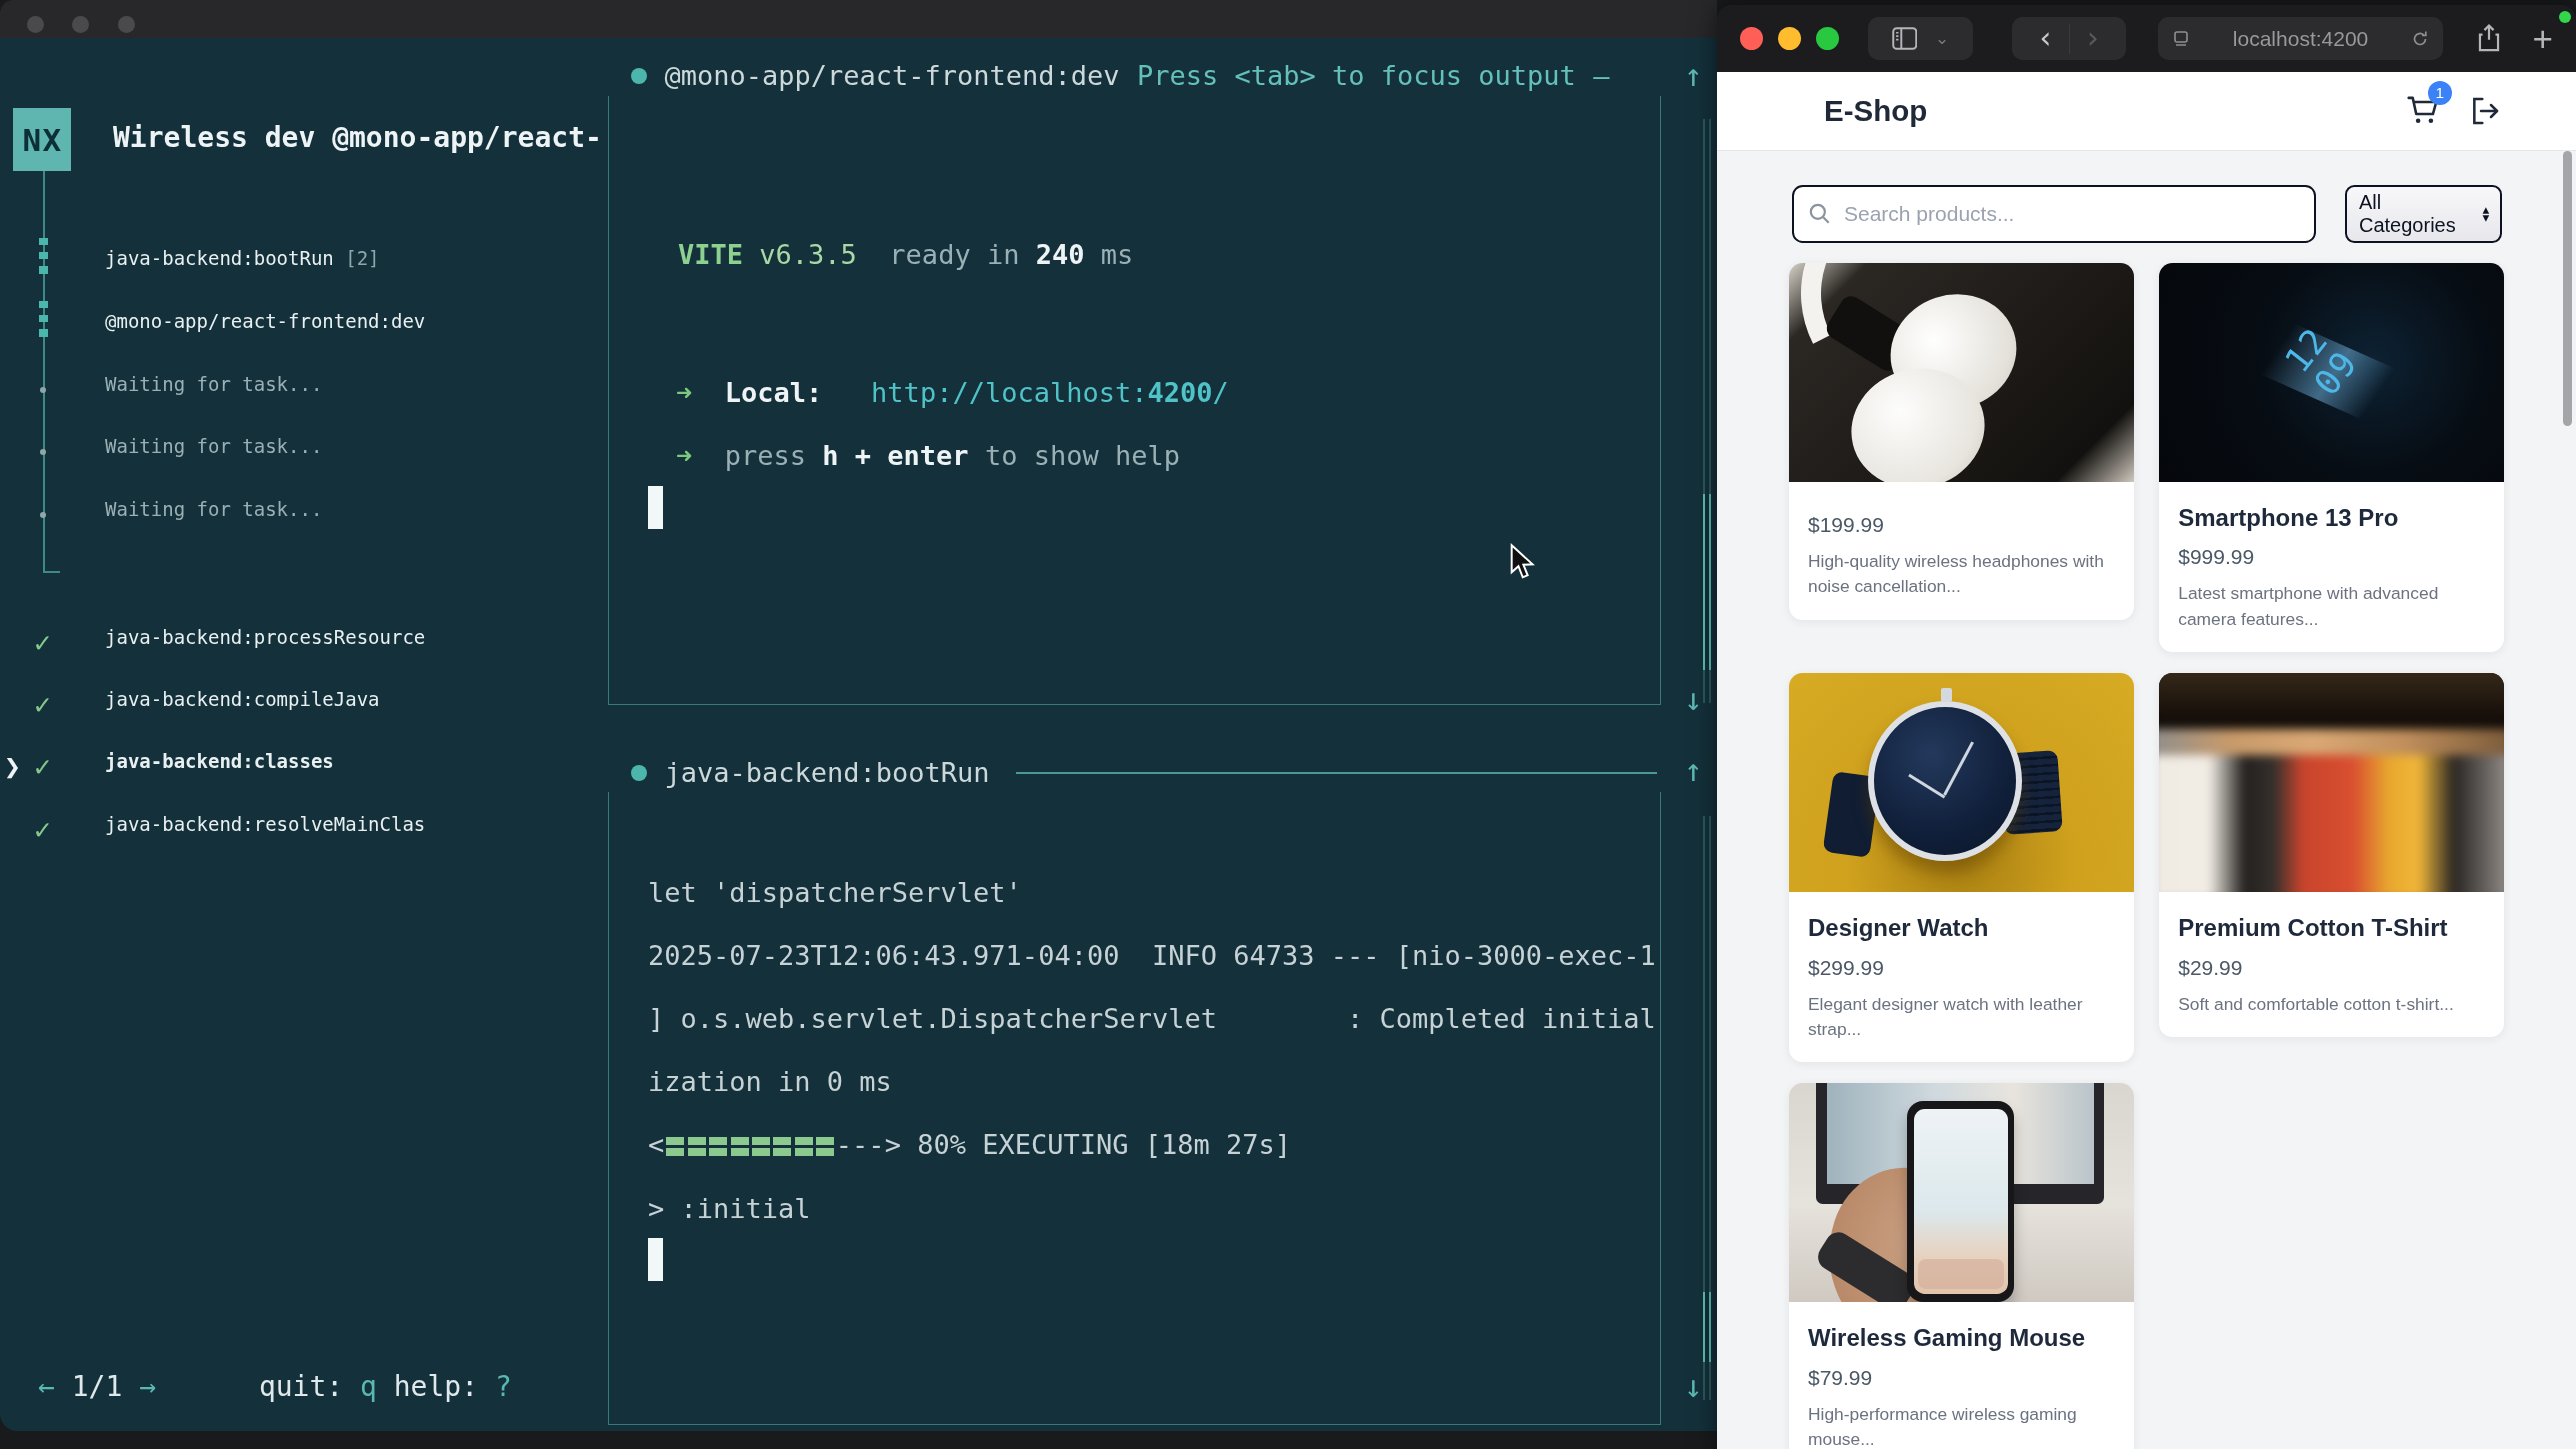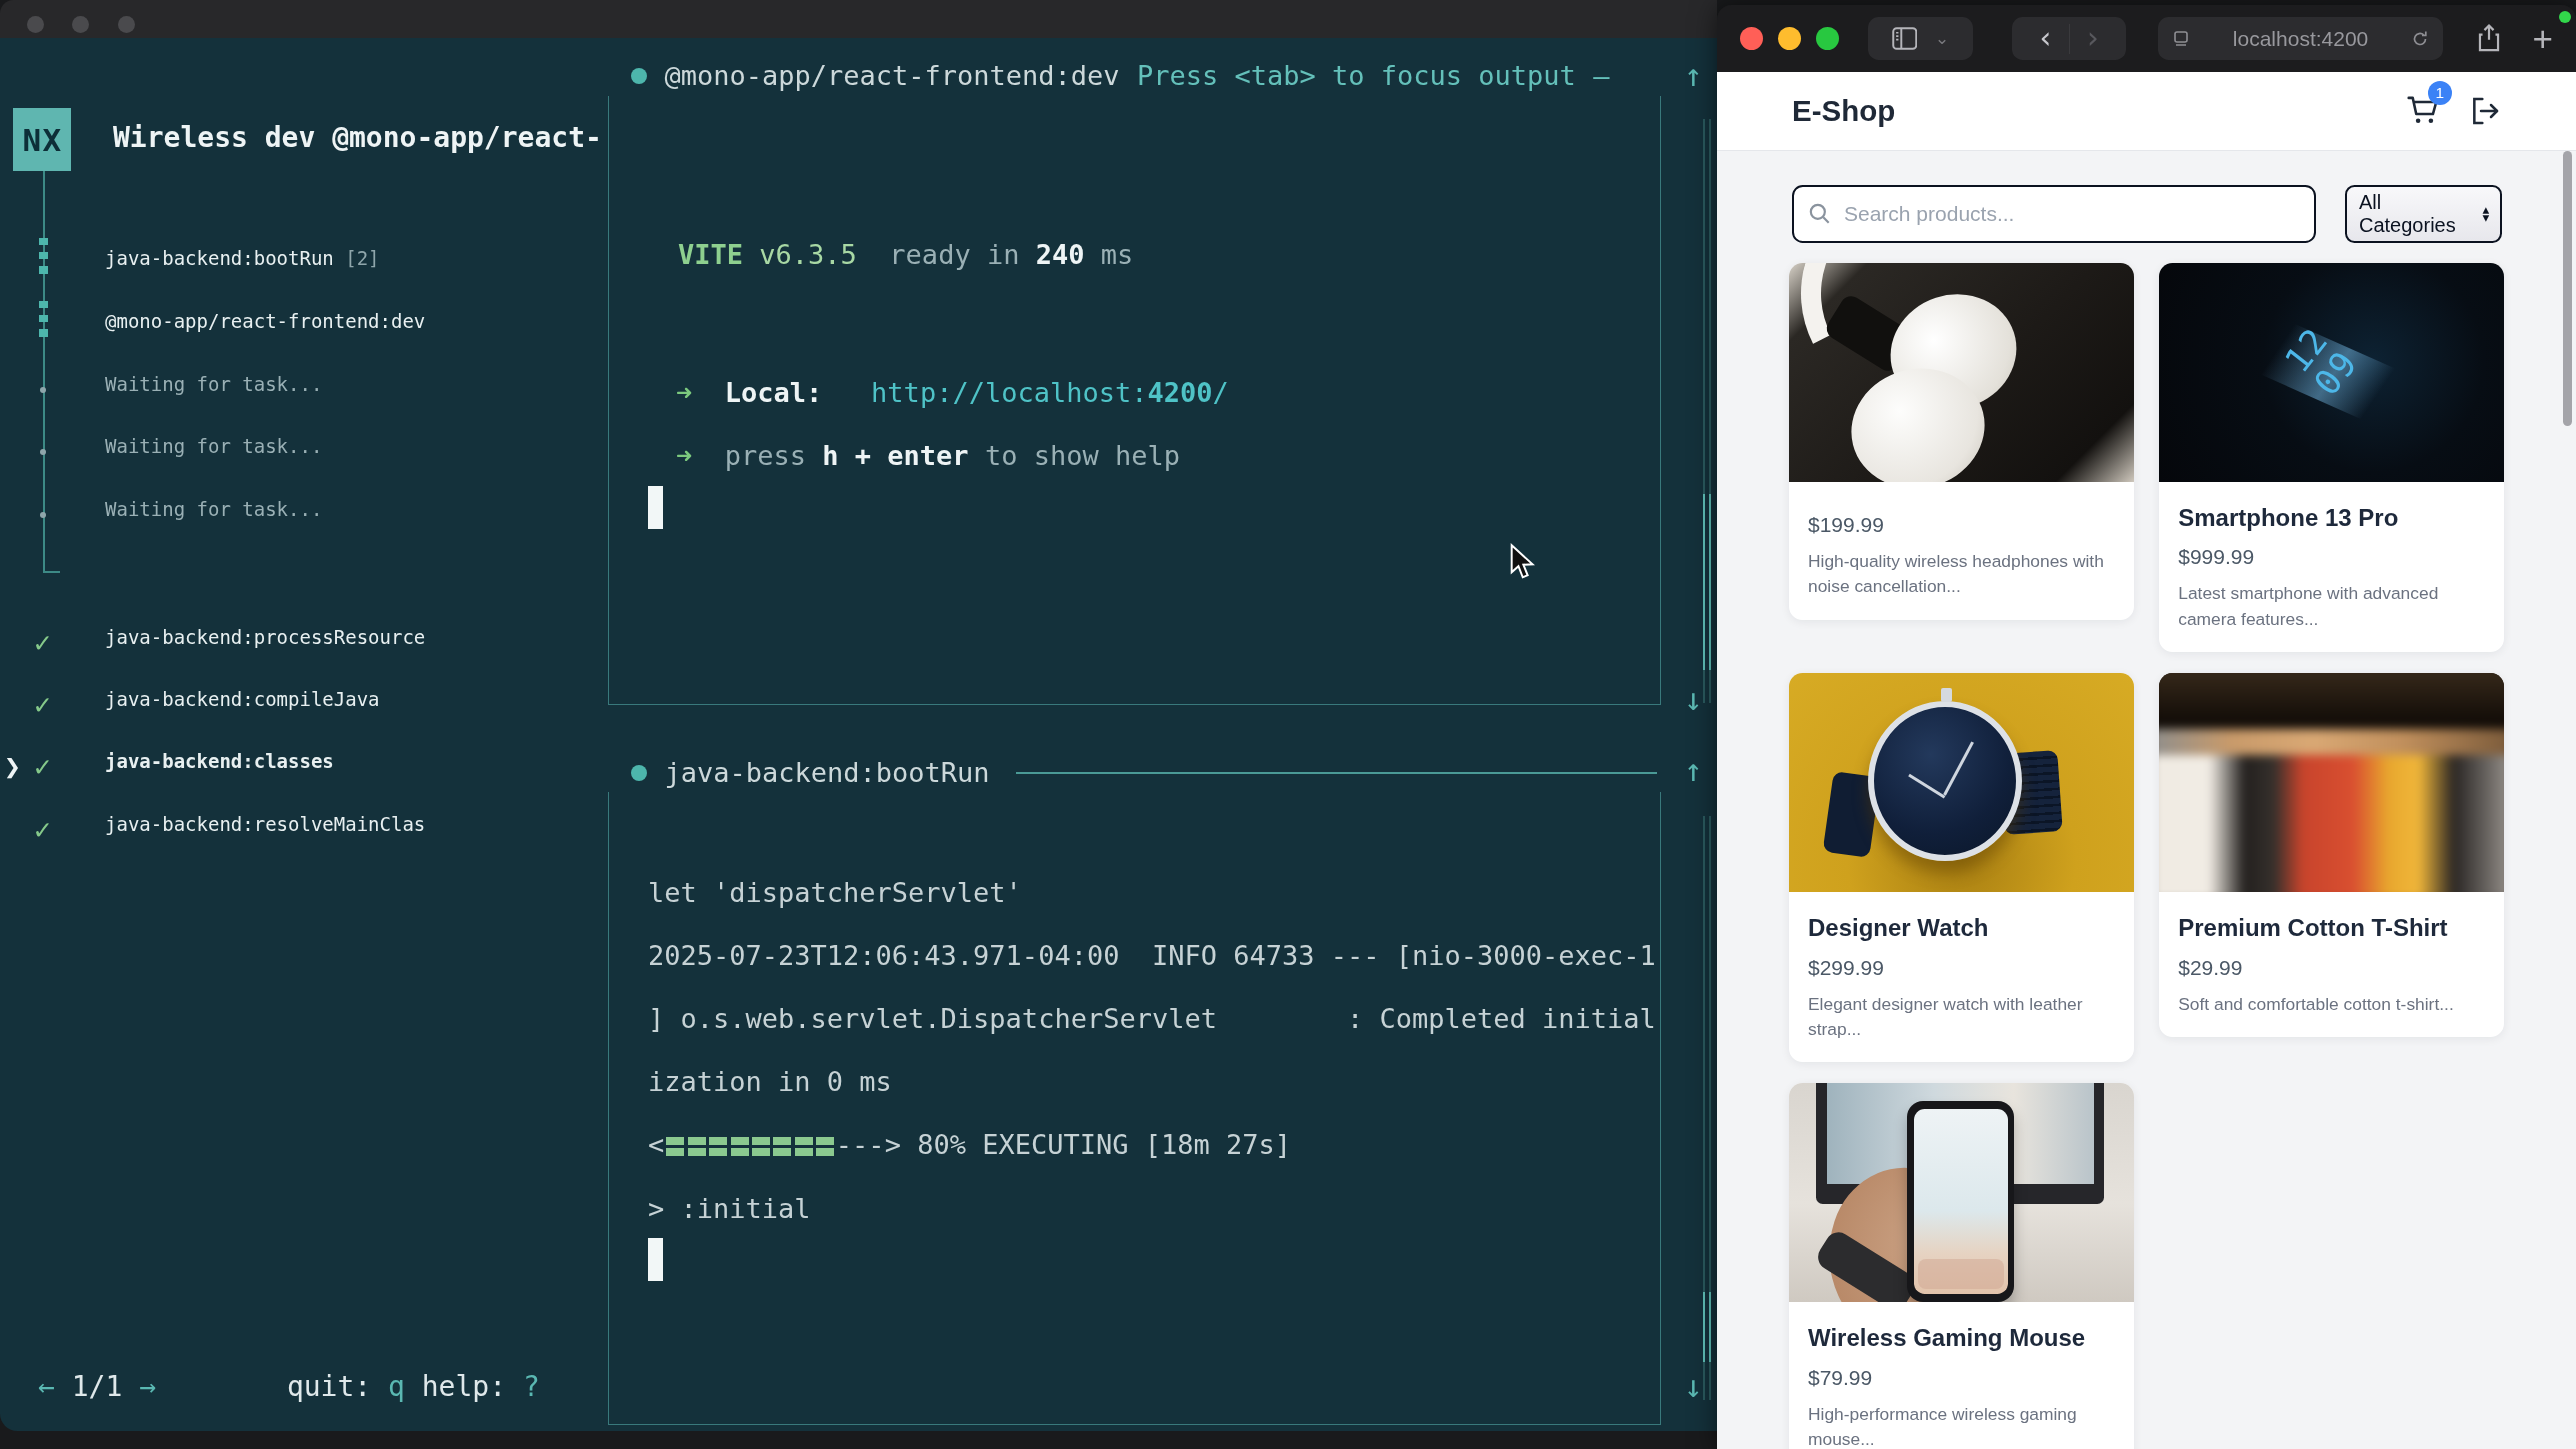--- a/index.html
+++ b/index.html
@@ -69,21 +69,21 @@
   .navchev { font-size:29.5px; line-height:1; padding:0 17.4px; color:#c7c7cc; font-family:"DejaVu Sans",sans-serif; }
   .navchev.dim2 { color:#58585d; border-left:1.3px solid #3a3a3d; }
   .urlfield { flex:1; height:43px; background:#2c2c2f; border-radius:10.7px; display:flex; align-items:center; padding:0 13.4px; margin-right:32px; }
   .urltext { flex:1; text-align:center; color:#98989d; font-size:21px; }
   .tb-icon { color:#b5b5ba; }
   .chev-down { color:#77777c; font-size:17.4px; }
   .rec-dot { position:absolute; right:5.4px; top:5.4px; width:12px; height:12px; border-radius:50%; background:#32d74b; }
 
   .page { position:relative; height:1377px; background:#f3f4f6; overflow:hidden; }
   .shop-header { height:79px; background:#fff; border-bottom:1.3px solid #e5e7eb; display:flex; align-items:center; justify-content:space-between; padding:0 74px 0 75px; }
-  .brand { font-size:29.5px; font-weight:bold; color:#1f2937; }
+  .brand { font-size:29.5px; font-weight:bold; color:#1f2937;margin-left:32px; }
   .hdr-icons { display:flex; align-items:center; gap:27px; }
   .cart-wrap { position:relative; }
   .cart-badge { position:absolute; right:-10.7px; top:-12px; min-width:24px; height:24px; border-radius:12px; background:#3b82f6; color:#fff; font-size:15.4px; display:flex; align-items:center; justify-content:center; padding:0 4px; }
 
   .search-row { display:flex; gap:29px; margin:34px 74px 0 75px; }
   .search-box { flex:1; position:relative; }
   .search-input { width:100%; height:58px; border:2px solid #0b1220; border-radius:10.7px; background:#fff; font-size:21px; color:#111827; padding:0 16px 0 50px; outline:none; font-family:"Liberation Sans",sans-serif; }
   .search-input::placeholder { color:#9aa3af; }
   .search-glyph { position:absolute; left:14.8px; top:16px; }
   .cat-select { width:157px; height:58px; border:2px solid #0b1220; border-radius:9.4px; background:linear-gradient(#f8f8fa,#e7e7ec); display:flex; align-items:center; justify-content:flex-end; padding:0 10.7px 0 12px; font-size:20px; color:#0b1220; }
@@ -178,21 +178,21 @@
     <div class="sel-arrow" style="top:712px">❯</div>
     <div class="chk" style="top:712px">✓</div>
     <div class="trow done-bold" style="top:712px">java-backend:classes</div>
     <div class="chk" style="top:775px">✓</div>
     <div class="trow" style="top:775px">java-backend:resolveMainClas</div>
 
     <div class="statusbar">
       <span style="margin-left:38px" class="tl">←</span>
       <span>1/1</span>
       <span class="tl">→</span>
-      <span style="margin-left:114px">quit: </span><span class="tl">q</span>
+      <span style="margin-left:86px">quit: </span><span class="tl">q</span>
       <span>  help: </span><span class="tl">?</span>
     </div>
 
     <div class="pane-box pane1-box"></div>
     <div class="pane-head" style="left:631px; top:22px;">
       <span class="pane-dot"></span>
       <span class="pane-title">@mono-app/react-frontend:dev</span>
       <span class="pane-hint">Press &lt;tab&gt; to focus output</span>
       <span class="pane-hint">—</span>
     </div>

